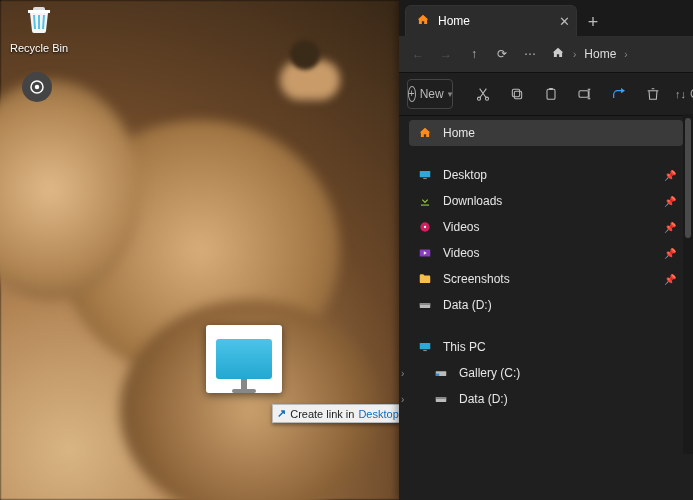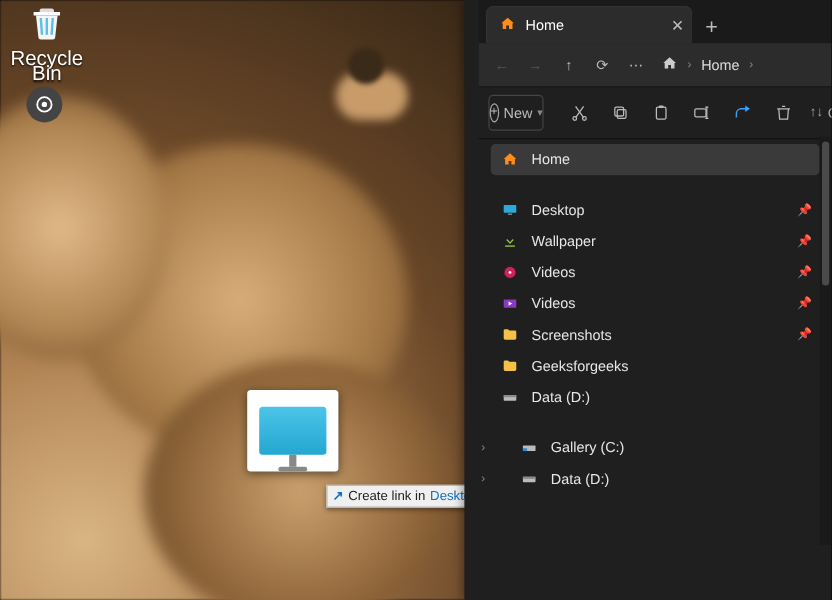--- a/index.html
+++ b/index.html
@@ -12,39 +12,39 @@
   .lion-blob{position:absolute;border-radius:50%;filter:blur(6px);}
   .b1{left:60px;top:120px;width:280px;height:260px;background:radial-gradient(circle,#d8ad7a,#a67a47 60%,#6b4a28);}
   .b2{left:120px;top:300px;width:260px;height:220px;background:radial-gradient(circle,#caa06e,#8e6539 60%,#5a3e22);}
   .b3{left:-40px;top:80px;width:180px;height:220px;background:radial-gradient(circle,#e0b988,#b08552 60%,#6c4a28);}
   .b4{left:280px;top:60px;width:60px;height:40px;background:#c89b69;border-radius:30px;filter:blur(4px);}
   .b5{left:290px;top:40px;width:30px;height:30px;background:#3a2a18;border-radius:50%;filter:blur(2px);} 
 
   
   .desktop-icon{position:absolute;width:70px;text-align:center;color:#fff;text-shadow:0 1px 2px #000;}
   .desktop-icon .ico{width:36px;height:36px;margin:0 auto 4px;display:flex;align-items:center;justify-content:center;}
-  .desktop-icon .lbl{font-size:17px;line-height:13px;}
+  .desktop-icon .lbl{font-size:11px;line-height:13px;}
   .trash svg{width:32px;height:32px;}
   .spotlight{background:#444;border-radius:50%;width:30px;height:30px;display:flex;align-items:center;justify-content:center;margin:0 auto 4px;}
 
   
   .drag-icon{position:absolute;left:206px;top:325px;width:76px;height:68px;background:#fff;border-radius:3px;box-shadow:0 2px 8px rgba(0,0,0,.5);display:flex;align-items:center;justify-content:center;}
   .monitor{width:56px;height:40px;background:linear-gradient(#4cc4e8,#23a7d2);border-radius:3px;position:relative;}
   .monitor:after{content:"";position:absolute;left:50%;bottom:-10px;transform:translateX(-50%);width:6px;height:10px;background:#888;}
   .monitor-base{position:absolute;left:50%;bottom:-14px;transform:translateX(-50%);width:24px;height:4px;background:#888;border-radius:2px;}
   .drag-tip{position:absolute;left:272px;top:404px;background:#f0f0f0;color:#222;border:1px solid #bbb;padding:2px 6px 2px 4px;font-size:11px;display:flex;align-items:center;gap:4px;box-shadow:0 2px 4px rgba(0,0,0,.4);}
   .drag-tip .arrow{color:#106ebe;font-weight:bold;}
   .drag-tip .blue{color:#106ebe;}
 
   
   .red-arrow{position:absolute;left:430px;top:395px;width:100px;height:40px;pointer-events:none;}
   .red-arrow svg{overflow:visible;}
 
   
-  .explorer{position:absolute;right:0;top:0;width:294px;height:500px;background:#1f1f1f;box-shadow:-2px 0 8px rgba(0,0,0,.4);display:flex;flex-direction:column;padding-left:12px;}
+  .explorer{position:absolute;right:0;top:0;width:294px;height:500px;background:#1f1f1f;box-shadow:-2px 0 8px rgba(0,0,0,.4);display:flex;flex-direction:column;}
   .tabbar{height:36px;background:#1a1a1a;display:flex;align-items:flex-end;}
   .tab{height:30px;background:#2c2c2c;border-radius:6px 6px 0 0;display:flex;align-items:center;padding:0 10px;margin-left:6px;min-width:150px;position:relative;border:1px solid #333;border-bottom:none;}
   .tab .home-ico{color:#ff8c1a;margin-right:8px;font-size:12px;}
   .tab .close{position:absolute;right:6px;color:#bbb;font-size:13px;}
   .newtab{width:28px;height:28px;color:#bbb;font-size:18px;display:flex;align-items:center;justify-content:center;margin-left:2px;}
   .addrbar{height:36px;background:#2c2c2c;display:flex;align-items:center;padding:0 6px;gap:2px;border-bottom:1px solid #111;}
   .navbtn{width:26px;height:26px;display:flex;align-items:center;justify-content:center;color:#bbb;border-radius:4px;}
   .navbtn.dis{color:#555;}
   .crumb{display:flex;align-items:center;gap:8px;margin-left:6px;color:#ddd;}
   .crumb .chev{color:#888;font-size:10px;}
@@ -217,21 +217,21 @@
       <span>Desktop</span>
       <span class="pin">📌</span>
     </div>
     <div class="sb-item">
       <span class="ico">
           <svg width="14" height="14" viewBox="0 0 24 24">
             <path fill="#8ec13f" d="M12 3v10l-4-4-1.4 1.4L12 16l5.4-5.6L16 9l-4 4V3z"></path>
             <rect x="5" y="18" width="14" height="2" fill="#8ec13f"></rect>
           </svg>
         </span>
-      <span>Wallpaper</span>
+      <span>Downloads</span>
       <span class="pin">📌</span>
     </div>
     <div class="sb-item">
       <span class="ico">
           <svg width="14" height="14" viewBox="0 0 24 24">
             <circle cx="12" cy="12" r="8" fill="#d02060"></circle>
             <circle cx="12" cy="12" r="2" fill="#fff"></circle>
           </svg>
         </span>
       <span>Videos</span>
@@ -250,37 +250,38 @@
     <div class="sb-item">
       <span class="ico folder-y">
           <svg width="14" height="14" viewBox="0 0 24 24">
             <path fill="currentColor" d="M3 6a2 2 0 0 1 2-2h4l2 2h8a2 2 0 0 1 2 2v9a2 2 0 0 1-2 2H5a2 2 0 0 1-2-2z"></path>
           </svg>
         </span>
       <span>Screenshots</span>
       <span class="pin">📌</span>
     </div>
     <div class="sb-item">
-      <span class="ico folder-y">
-          <svg width="14" height="14" viewBox="0 0 24 24">
-            <path fill="currentColor" d="M3 6a2 2 0 0 1 2-2h4l2 2h8a2 2 0 0 1 2 2v9a2 2 0 0 1-2 2H5a2 2 0 0 1-2-2z"></path>
-          </svg>
-        </span>
-      <span>Geeksforgeeks</span>
-    </div>
-    <div class="sb-item">
       <span class="ico">
           <svg width="14" height="14" viewBox="0 0 24 24">
             <rect x="3" y="9" width="18" height="8" rx="1" fill="#bbb"></rect>
             <rect x="3" y="9" width="18" height="3" fill="#888"></rect>
           </svg>
         </span>
       <span>Data (D:)</span>
     </div>
     <div class="spacer"></div>
+    <div class="sb-item">
+      <span class="ico">
+          <svg width="14" height="14" viewBox="0 0 24 24">
+            <rect x="3" y="5" width="18" height="11" rx="1" fill="#2ea8d8"></rect>
+            <rect x="9" y="17" width="6" height="2" fill="#888"></rect>
+          </svg>
+        </span>
+      <span>This PC</span>
+    </div>
     <div class="sb-item indent" style="position:relative">
       <span class="chev-small">›</span>
       <span class="ico">
           <svg width="14" height="14" viewBox="0 0 24 24">
             <rect x="3" y="9" width="18" height="8" rx="1" fill="#bbb"></rect>
             <rect x="3" y="13" width="6" height="4" fill="#2e88d8"></rect>
           </svg>
         </span>
       <span>Gallery (C:)</span>
     </div>

